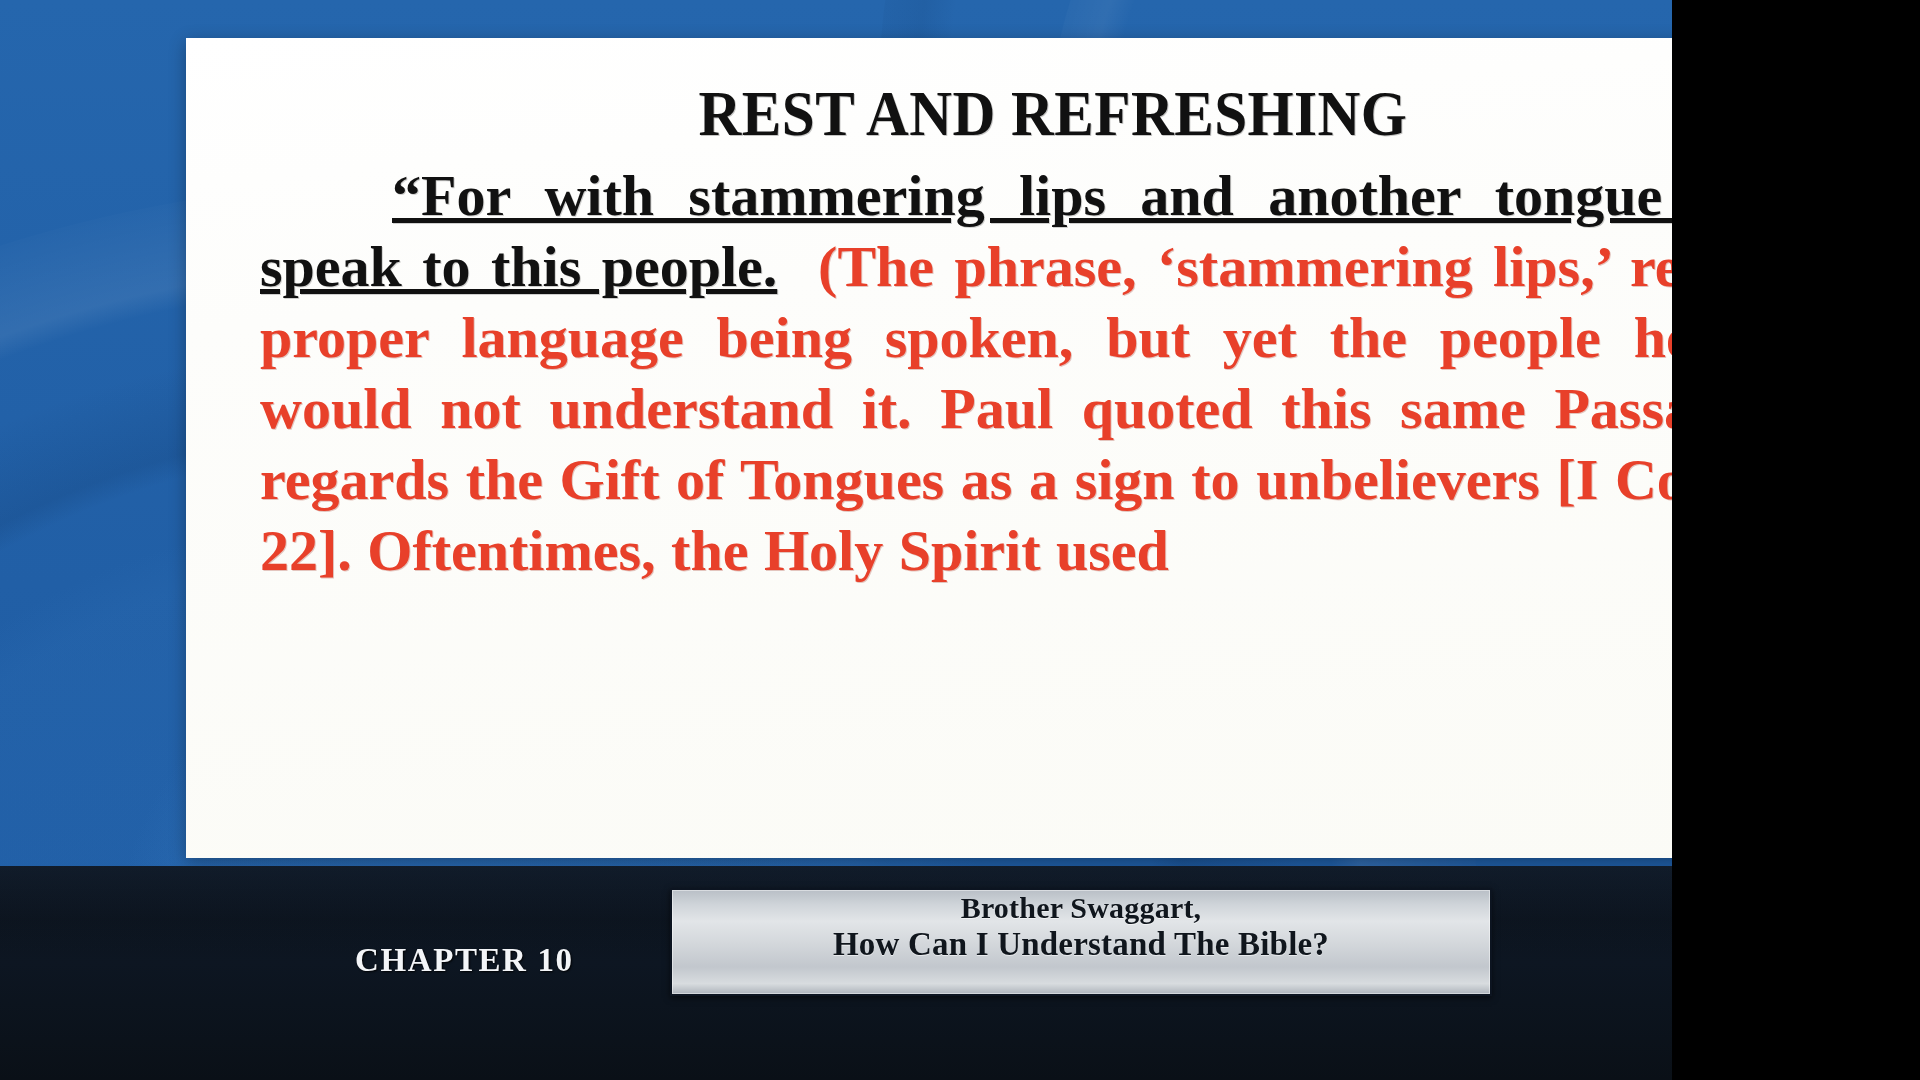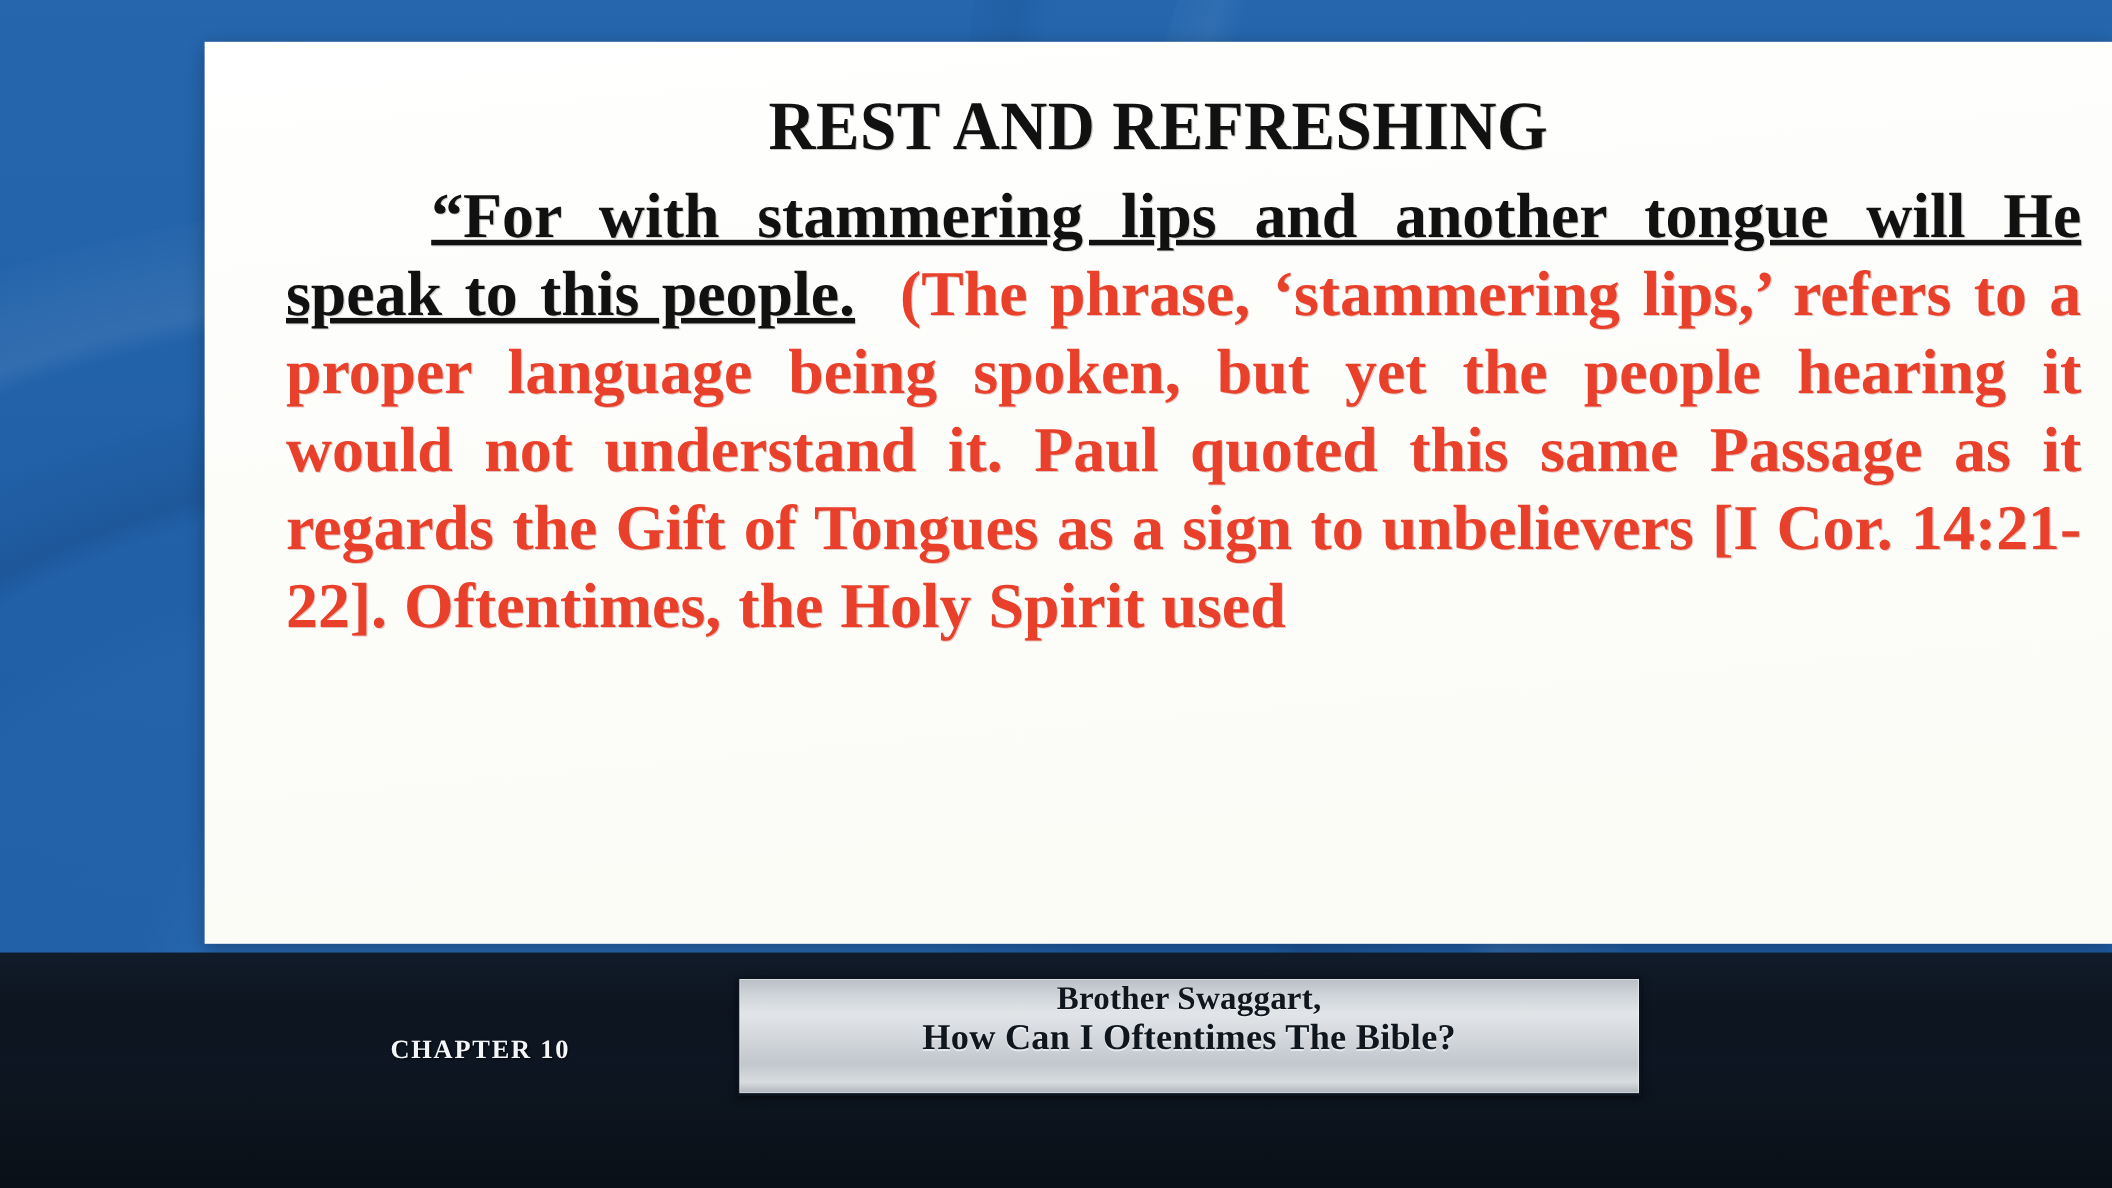--- a/index.html
+++ b/index.html
@@ -11,24 +11,24 @@
   body {
     width: 1920px;
     height: 1080px;
     overflow: hidden;
     font-family: "Liberation Serif", "DejaVu Serif", serif;
   }
 
   
   .stage {
     position: relative;
-    width: 1920px;
+    width: 1672px;
     height: 1080px;
     overflow: hidden;
-    background: #be185d;
+    background: #0ea5e9;
   }
 
   
   .backdrop {
     position: absolute;
     left: 0; top: 0;
     width: 1920px;
     height: 1060px;
     background:
       linear-gradient(180deg, #2566ad 0%, #215fa6 55%, #1d5aa2 100%);
@@ -144,21 +144,21 @@
     background: linear-gradient(180deg, rgba(40,70,110,0.20) 0%, rgba(20,35,55,0.05) 60%, rgba(0,0,0,0) 100%);
     pointer-events: none;
   }
 
   .chapter-label {
     position: absolute;
     left: 355px;
     top: 76px;
     font-family: "Liberation Serif", "DejaVu Serif", serif;
     font-weight: bold;
-    font-size: 24px;
+    font-size: 33px;
     letter-spacing: 1.6px;
     color: #f3f5f8;
     text-shadow: 1px 1px 2px rgba(0,0,0,0.9);
     white-space: nowrap;
   }
 
   
   .book-plaque {
     position: absolute;
     left: 670px;
@@ -221,17 +221,17 @@
     </div>
   </div>
 
   <div class="footer-bar">
     <div class="footer-sheen"></div>
 
     <div class="chapter-label">CHAPTER 10</div>
 
     <div class="book-plaque">
       <div class="plaque-line line-1">Brother Swaggart,</div>
-      <div class="plaque-line line-2">How Can I Oftentimes The Bible?</div>
+      <div class="plaque-line line-2">How Can I Understand The Bible?</div>
     </div>
   </div>
 
 </div>
 
 </body></html>

